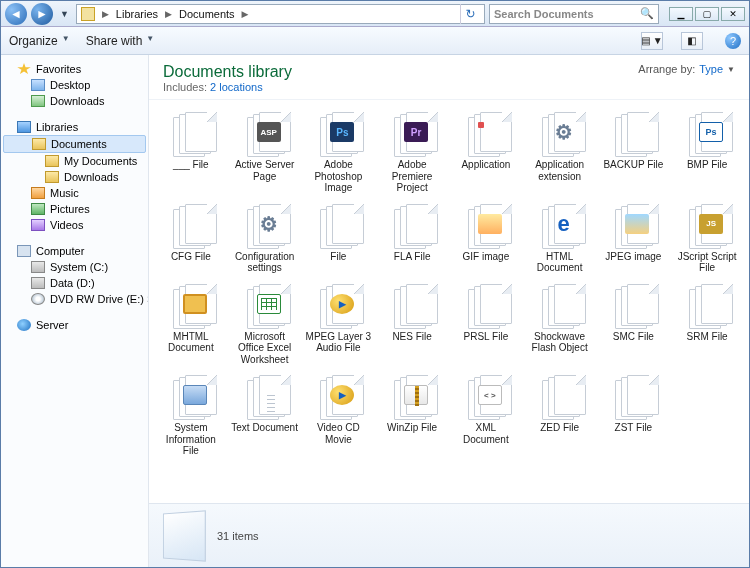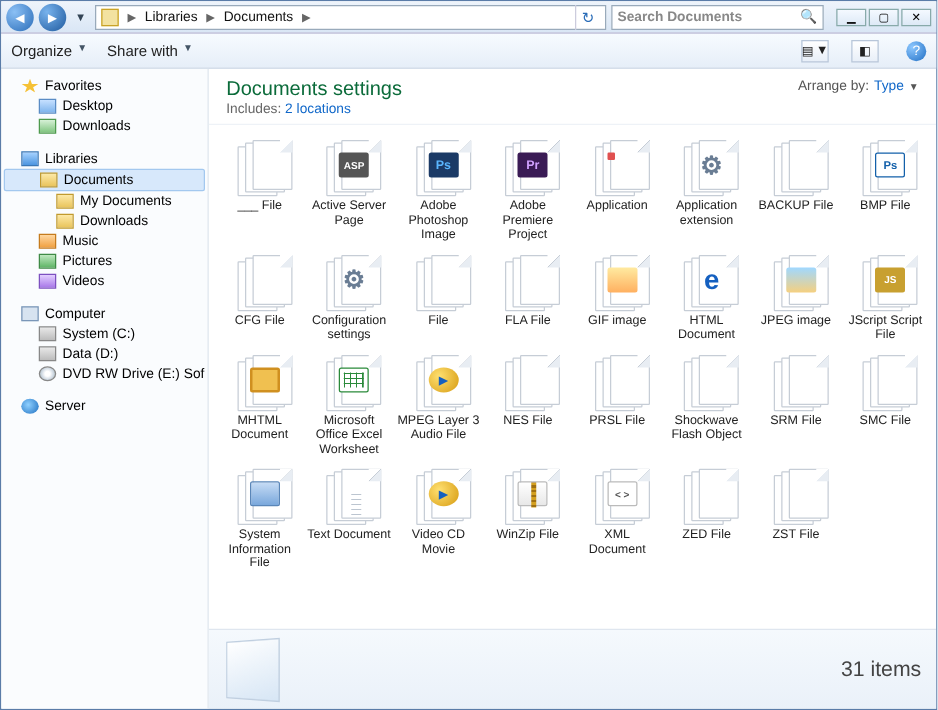--- a/index.html
+++ b/index.html
@@ -27,21 +27,21 @@
 .cmd { display: flex; gap: 4px; cursor: pointer; }
 .cmd .dd { font-size: 8px; color: #456; }
 .cmdbar .spacer { flex: 1; }
 .viewbtn { width: 22px; height: 18px; border: 1px solid #b8c6d9; background: linear-gradient(#fff,#e8eff8); display: flex; align-items: center; justify-content: center; font-size: 10px; cursor: pointer; margin-left: 2px; }
 .help { width: 16px; height: 16px; border-radius: 50%; background: radial-gradient(circle at 30% 30%, #8ec8ff, #1f6ec4); color: #fff; font-size: 11px; display: flex; align-items: center; justify-content: center; margin-left: 6px; cursor: pointer; }
 
 
 .body { flex: 1; display: flex; overflow: hidden; }
 
 
-.nav { width: 166px; background: #fafcfe; border-right: 1px solid #e0e6ee; padding: 6px 2px; font-size: 11px; overflow-y: auto; }
+.nav { width: 148px; background: #fafcfe; border-right: 1px solid #e0e6ee; padding: 6px 2px; font-size: 11px; overflow-y: auto; }
 .nav .grp { margin-bottom: 10px; }
 .nav .item { display: flex; align-items: center; gap: 5px; padding: 2px 4px 2px 14px; cursor: pointer; white-space: nowrap; }
 .nav .item.sub { padding-left: 28px; }
 .nav .item.subsub { padding-left: 42px; }
 .nav .item.sel { background: #d7e8fb; border: 1px solid #a3c8ef; border-radius: 2px; }
 .nic { width: 14px; height: 12px; flex-shrink: 0; }
 .nic.fav { background: #f5c136; clip-path: polygon(50% 0,61% 35%,98% 35%,68% 57%,79% 91%,50% 70%,21% 91%,32% 57%,2% 35%,39% 35%); }
 .nic.folder { background: linear-gradient(#fde9a7,#e9c45b); border: 1px solid #c19a2e; }
 .nic.lib { background: linear-gradient(#a6d2ff,#4d96e0); border: 1px solid #3a77b5; }
 .nic.music { background: linear-gradient(#ffd7a0,#f0a040); border: 1px solid #c57b1e; }
@@ -89,21 +89,21 @@
 .b-mp3 { background: radial-gradient(circle at 35% 35%,#ffe070,#d69a10); border-radius: 50%; }
 .b-mp3::after{content:"▶"; color:#1560c0; font-size:9px;}
 .b-zip { background: linear-gradient(#fff,#e8e8e8); border:1px solid #bbb; }
 .b-zip::after{content:""; position:absolute; left:10px; top:0; width:4px; height:20px; background:repeating-linear-gradient(#d4a020 0 2px,#a07010 2px 4px);}
 .b-xml { background:#fff; border:1px solid #bbb; font-size:8px; color:#555; }
 .b-sys { background: linear-gradient(#c6dcf5,#7aa8dc); border: 1px solid #5a86b8; }
 .b-txt::after { content:""; position: absolute; left: 10px; right: 6px; top: 10px; height: 20px; background: repeating-linear-gradient(#bcc5d0 0 1px, transparent 1px 4px); }
 .b-app { width: 6px; height: 6px; background: #e05050; border-radius: 1px; }
 
 
-.details { height: 64px; border-top: 1px solid #dfe6ef; background: linear-gradient(#f5f9fd,#eaf1f9); display: flex; align-items: center; padding: 6px 12px; gap: 12px; font-size: 17px; justify-content: space-between; }
+.details { height: 64px; border-top: 1px solid #dfe6ef; background: linear-gradient(#f5f9fd,#eaf1f9); display: flex; align-items: center; padding: 6px 12px; gap: 12px; font-size: 11px; }
 .details .thumb { width: 44px; height: 48px; background: linear-gradient(160deg,#fff,#d7e6f5); border: 1px solid #c0cfe0; transform: perspective(80px) rotateY(-14deg); }
 .details .info { color: #444; }
 
 ::-webkit-scrollbar { width: 14px; }
 ::-webkit-scrollbar-track { background: #f0f3f8; }
 ::-webkit-scrollbar-thumb { background: #c5d2e3; border: 1px solid #a9bcd4; }
 </style>
 </head>
 <body>
 
@@ -217,21 +217,21 @@
         <div class="item">
             <span class="nic net"></span>
             <span>Server</span>
           </div>
       </div>
     </div>
 
     <div class="content">
       <div class="libhdr">
         <div>
-          <h1>Documents settings</h1>
+          <h1>Documents library</h1>
           <div class="sub">
             <span>Includes:</span>
             <a href="#">2 locations</a>
           </div>
         </div>
         <div class="arrange">
           <span>Arrange by:</span>
           <a href="#">Type</a>
           <span class="dd">▼</span>
         </div>
@@ -427,29 +427,29 @@
               <div class="page"></div>
             </div>
             <div class="lbl">Shockwave Flash Object</div>
           </div>
           <div class="file">
             <div class="fic stack">
               <div class="page"></div>
               <div class="page"></div>
               <div class="page"></div>
             </div>
+            <div class="lbl">SMC File</div>
+          </div>
+          <div class="file">
+            <div class="fic stack">
+              <div class="page"></div>
+              <div class="page"></div>
+              <div class="page"></div>
+            </div>
             <div class="lbl">SRM File</div>
-          </div>
-          <div class="file">
-            <div class="fic stack">
-              <div class="page"></div>
-              <div class="page"></div>
-              <div class="page"></div>
-            </div>
-            <div class="lbl">SMC File</div>
           </div>
           <div class="file">
             <div class="fic stack">
               <div class="page"></div>
               <div class="page"></div>
               <div class="page"></div>
               <div class="badge b-sys"></div>
             </div>
             <div class="lbl">System Information File</div>
           </div>

